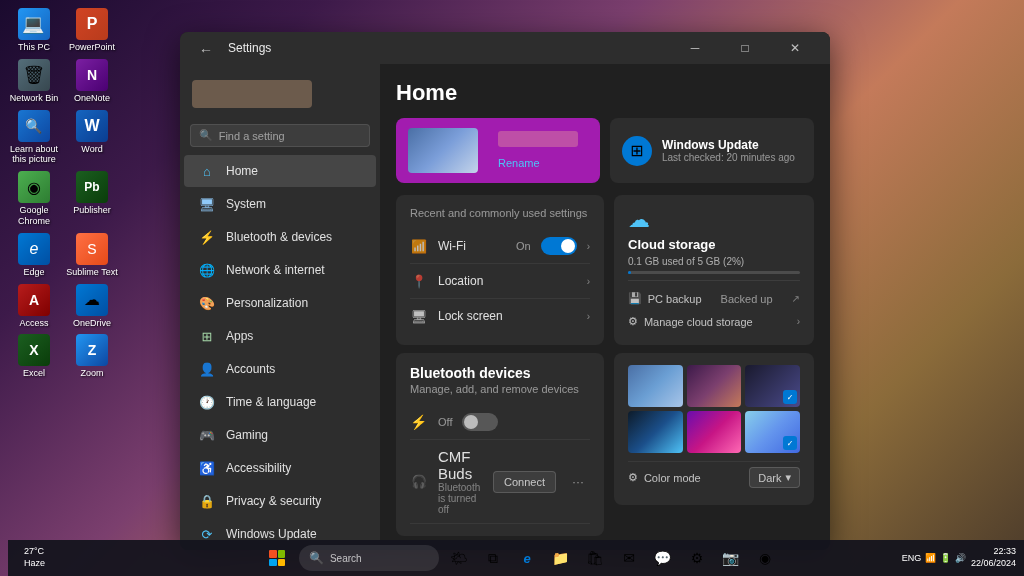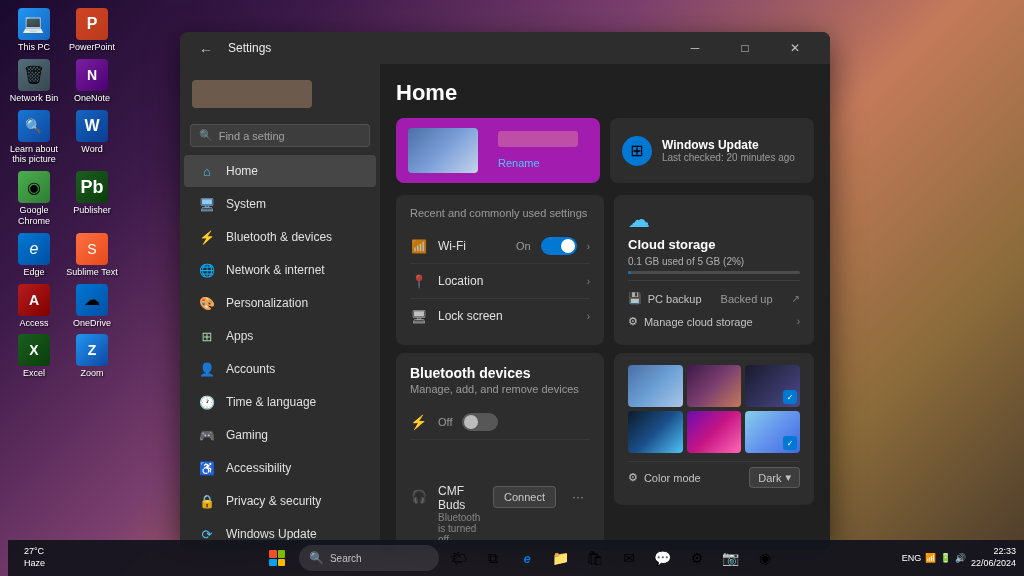--- a/index.html
+++ b/index.html
@@ -459,21 +459,21 @@
 
     
     .bt-device-row {
       display: flex;
       align-items: center;
       padding: 8px 0;
       border-bottom: 1px solid rgba(255,255,255,0.06);
       gap: 10px;
     }
     .bt-device-info { flex: 1; }
-    .bt-device-name { font-size: 12px; color: rgba(255,255,255,0.85); margin-top: 36px; }
+    .bt-device-name { font-size: 15px; color: rgba(255,255,255,0.85); }
     .bt-device-status { font-size: 10px; color: rgba(255,255,255,0.4); }
     .connect-btn {
       background: rgba(255,255,255,0.08);
       border: 1px solid rgba(255,255,255,0.15);
       border-radius: 4px;
       padding: 4px 10px;
       font-size: 11px;
       color: rgba(255,255,255,0.7);
       cursor: pointer;
     }
@@ -671,21 +671,21 @@
         <span class="icon-label">Word</span>
       </div>
     </div>
 
     <div style="display:flex; gap:6px;">
       <div class="desktop-icon">
         <div class="icon-box icon-chrome" style="font-size:16px;">◉</div>
         <span class="icon-label">Google Chrome</span>
       </div>
       <div class="desktop-icon">
-        <div class="icon-box icon-publisher" style="color:white; font-weight:bold; font-size:18px;">Pb</div>
+        <div class="icon-box icon-publisher" style="color:white; font-weight:bold; font-size:12px;">Pb</div>
         <span class="icon-label">Publisher</span>
       </div>
     </div>
 
 
     <div style="display:flex; gap:6px;">
       <div class="desktop-icon">
         <div class="icon-box icon-edge" style="color:white; font-style:italic; font-size:16px;">e</div>
         <span class="icon-label">Edge</span>
       </div>

